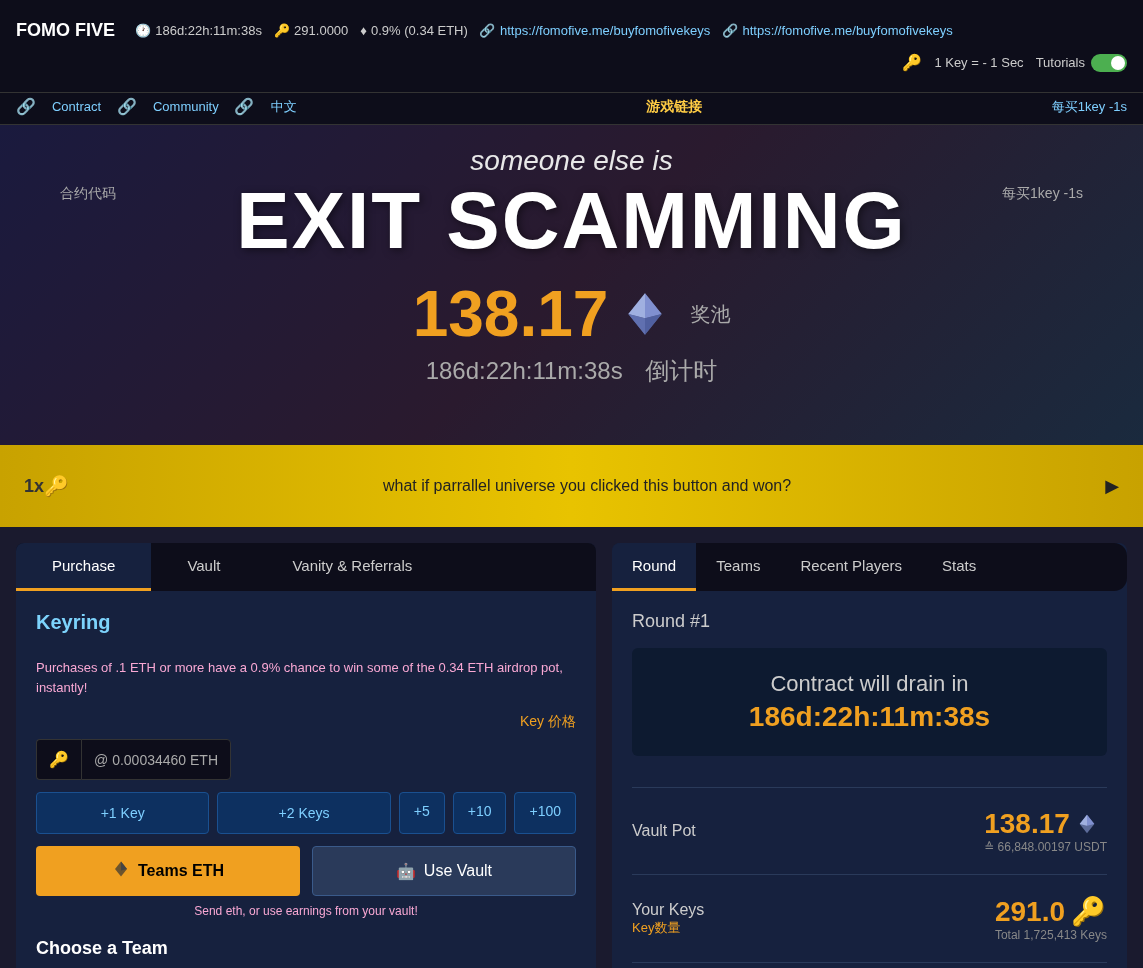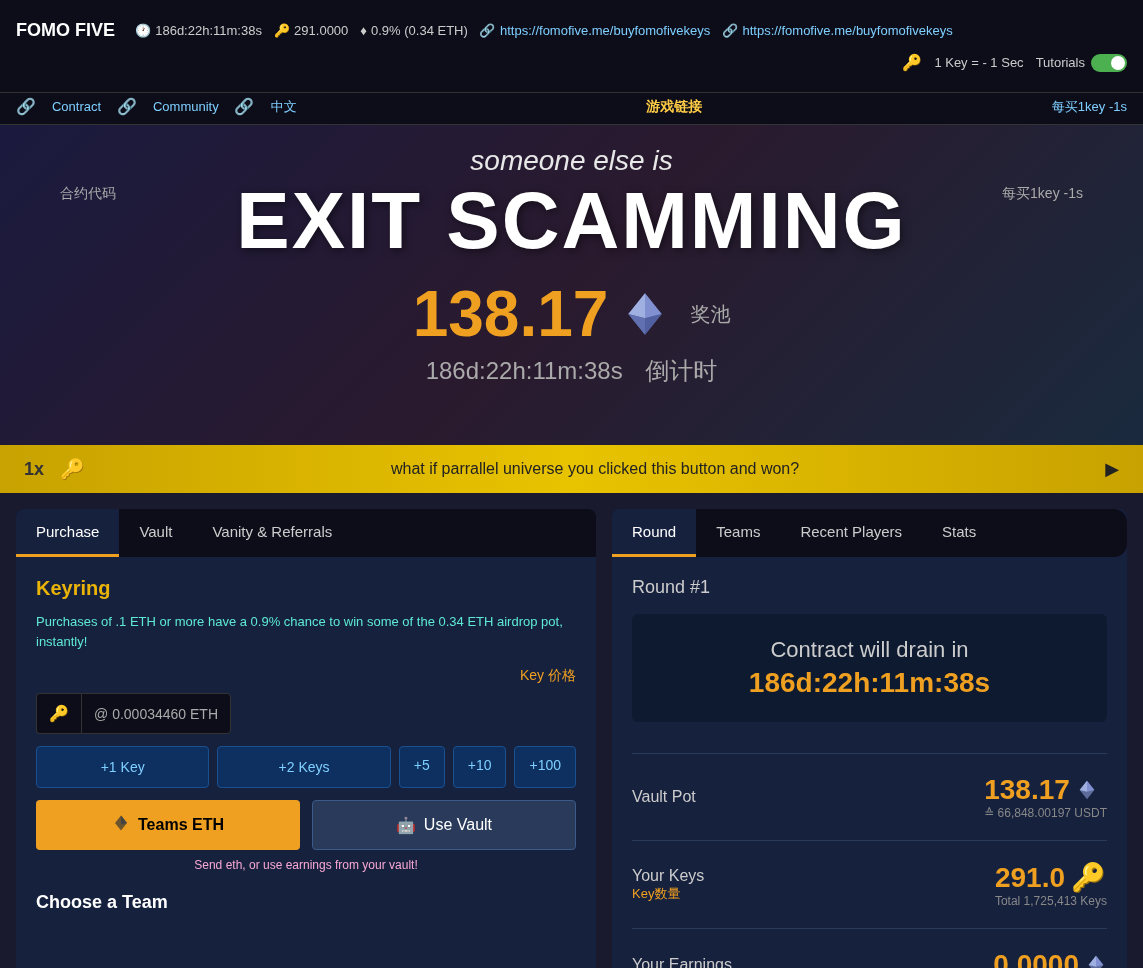--- a/index.html
+++ b/index.html
@@ -156,24 +156,23 @@
       position: absolute;
       right: 60px;
       top: 60px;
       font-size: 14px;
       color: #aaa;
     }
 
     
     .buy-banner {
       background: linear-gradient(90deg, #c8a200, #e8c300, #c8a200);
-      padding: 12px 24px;
-      display: flex;
-      align-items: center;
-      gap: 16px;
+      padding: 29px 24px;
+      display: flex;
+      align-items: center;
       margin: 0;
     }
     .buy-banner .key-icon { font-size: 20px; }
     .buy-banner .multiplier { font-size: 18px; font-weight: bold; color: #333; }
     .buy-banner .what-if {
       font-size: 16px;
       color: #222;
       flex: 1;
       text-align: center;
     }
@@ -191,43 +190,43 @@
       flex: 0 0 580px;
       background: #16213e;
       border-radius: 8px;
       overflow: hidden;
     }
     .tab-bar {
       display: flex;
       background: #0d0d1a;
     }
     .tab-item {
-      padding: 14px 20px;
+      padding: 14px 36px;
       font-size: 15px;
       cursor: pointer;
       color: #ccc;
       border-bottom: 3px solid transparent;
     }
     .tab-item.active {
       color: #fff;
       background: #16213e;
       border-bottom: 3px solid #f0a020;
     }
     .tab-content {
       padding: 20px;
     }
     .section-title {
       font-size: 20px;
       font-weight: bold;
-      margin-bottom: 12px;
-      color: #eab308;
+      margin-bottom: 24px;
+      color: #7dd3fc;
     }
     .info-text {
       font-size: 13px;
-      color: #5eead4;
+      color: #f9a8d4;
       margin-bottom: 16px;
       line-height: 1.5;
     }
     .key-price-label {
       color: #f0a020;
       font-size: 14px;
       text-align: right;
       margin-bottom: 8px;
     }
     .input-row {

